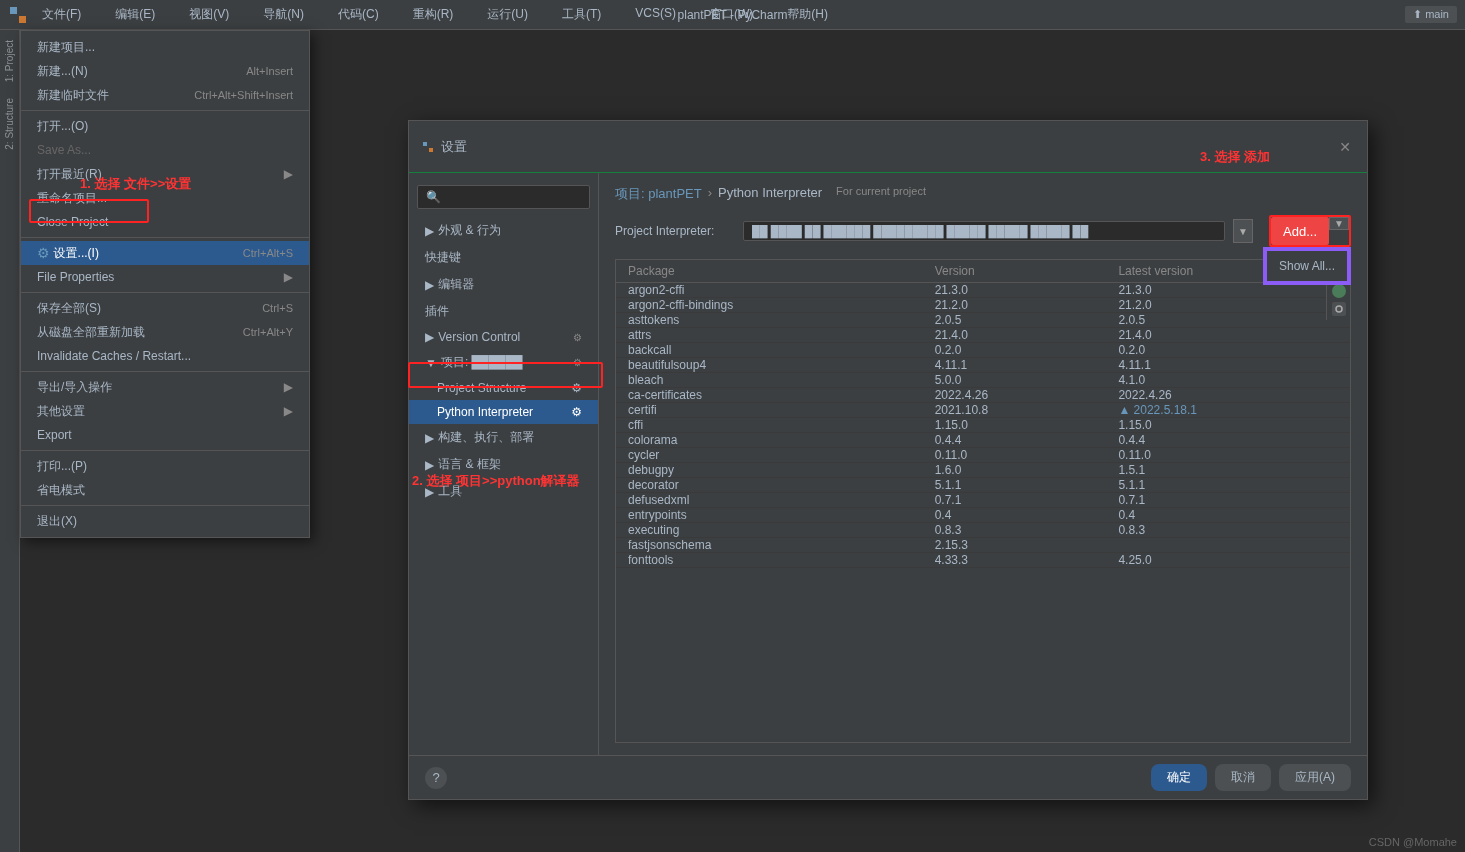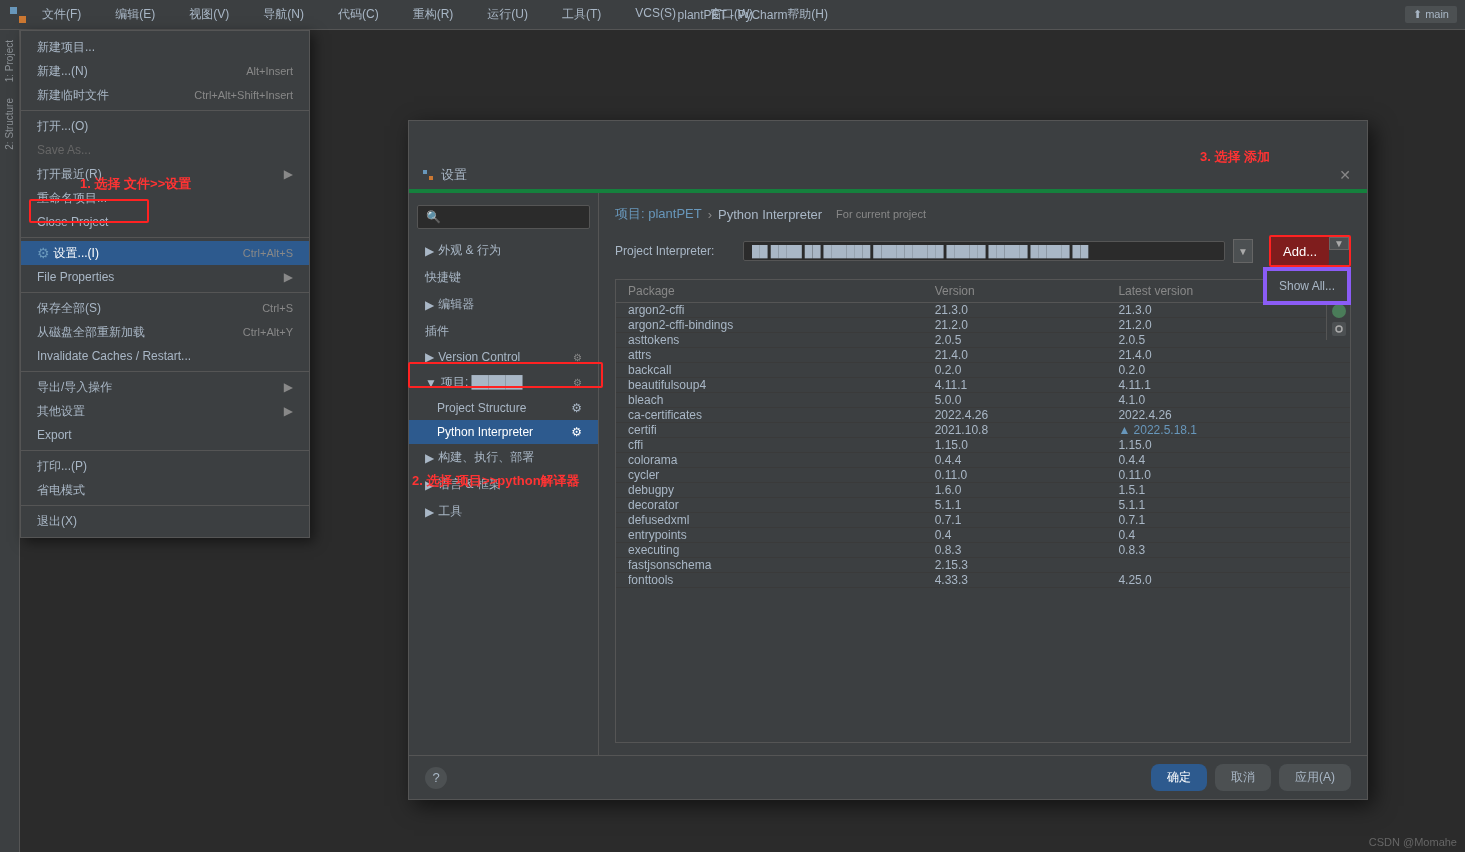--- a/index.html
+++ b/index.html
@@ -140,28 +140,27 @@
       width: 960px;
       height: 680px;
       background: #3c3f41;
       border: 1px solid #555;
       box-shadow: 6px 6px 20px rgba(0,0,0,0.6);
       z-index: 50;
       display: flex;
       flex-direction: column;
     }
     .dialog-title-bar {
-      height: 32px;
+      height: 52px;
       background: #3c3f41;
       display: flex;
       align-items: center;
       padding: 0 12px;
-      border-bottom: 4px solid #15803d;
+      border-bottom: 1px solid #15803d;
       justify-content: space-between;
-      margin-top: 40px;
     }
     .dialog-title {
       color: #a9b7c6;
       font-size: 13px;
     }
     .dialog-close {
       width: 20px;
       height: 20px;
       display: flex; align-items: center; justify-content: center;
       cursor: pointer;
@@ -219,21 +218,21 @@
     
     .settings-right {
       flex: 1;
       display: flex;
       flex-direction: column;
       padding: 12px 16px;
       overflow: hidden;
     }
     .breadcrumb {
       display: flex;
-      align-items: center;
+      align-items: flex-start;
       gap: 6px;
       margin-bottom: 12px;
       font-size: 13px;
       color: #a9b7c6;
     }
     .breadcrumb-sep { color: #888; }
     .breadcrumb-link { color: #6897bb; cursor: pointer; }
     .for-current-project {
       font-size: 11px;
       color: #888;
@@ -266,21 +265,21 @@
       width: 20px;
       height: 24px;
       background: #4c5052;
       border: 1px solid #666;
       display: flex; align-items: center; justify-content: center;
       cursor: pointer;
       color: #aaa;
       font-size: 10px;
     }
     .add-btn {
-      background: #7f1d1d;
+      background: #ef4444;
       color: #fff;
       border: none;
       padding: 4px 12px;
       cursor: pointer;
       font-size: 13px;
       border-radius: 2px;
       height: 28px;
     }
 
     

